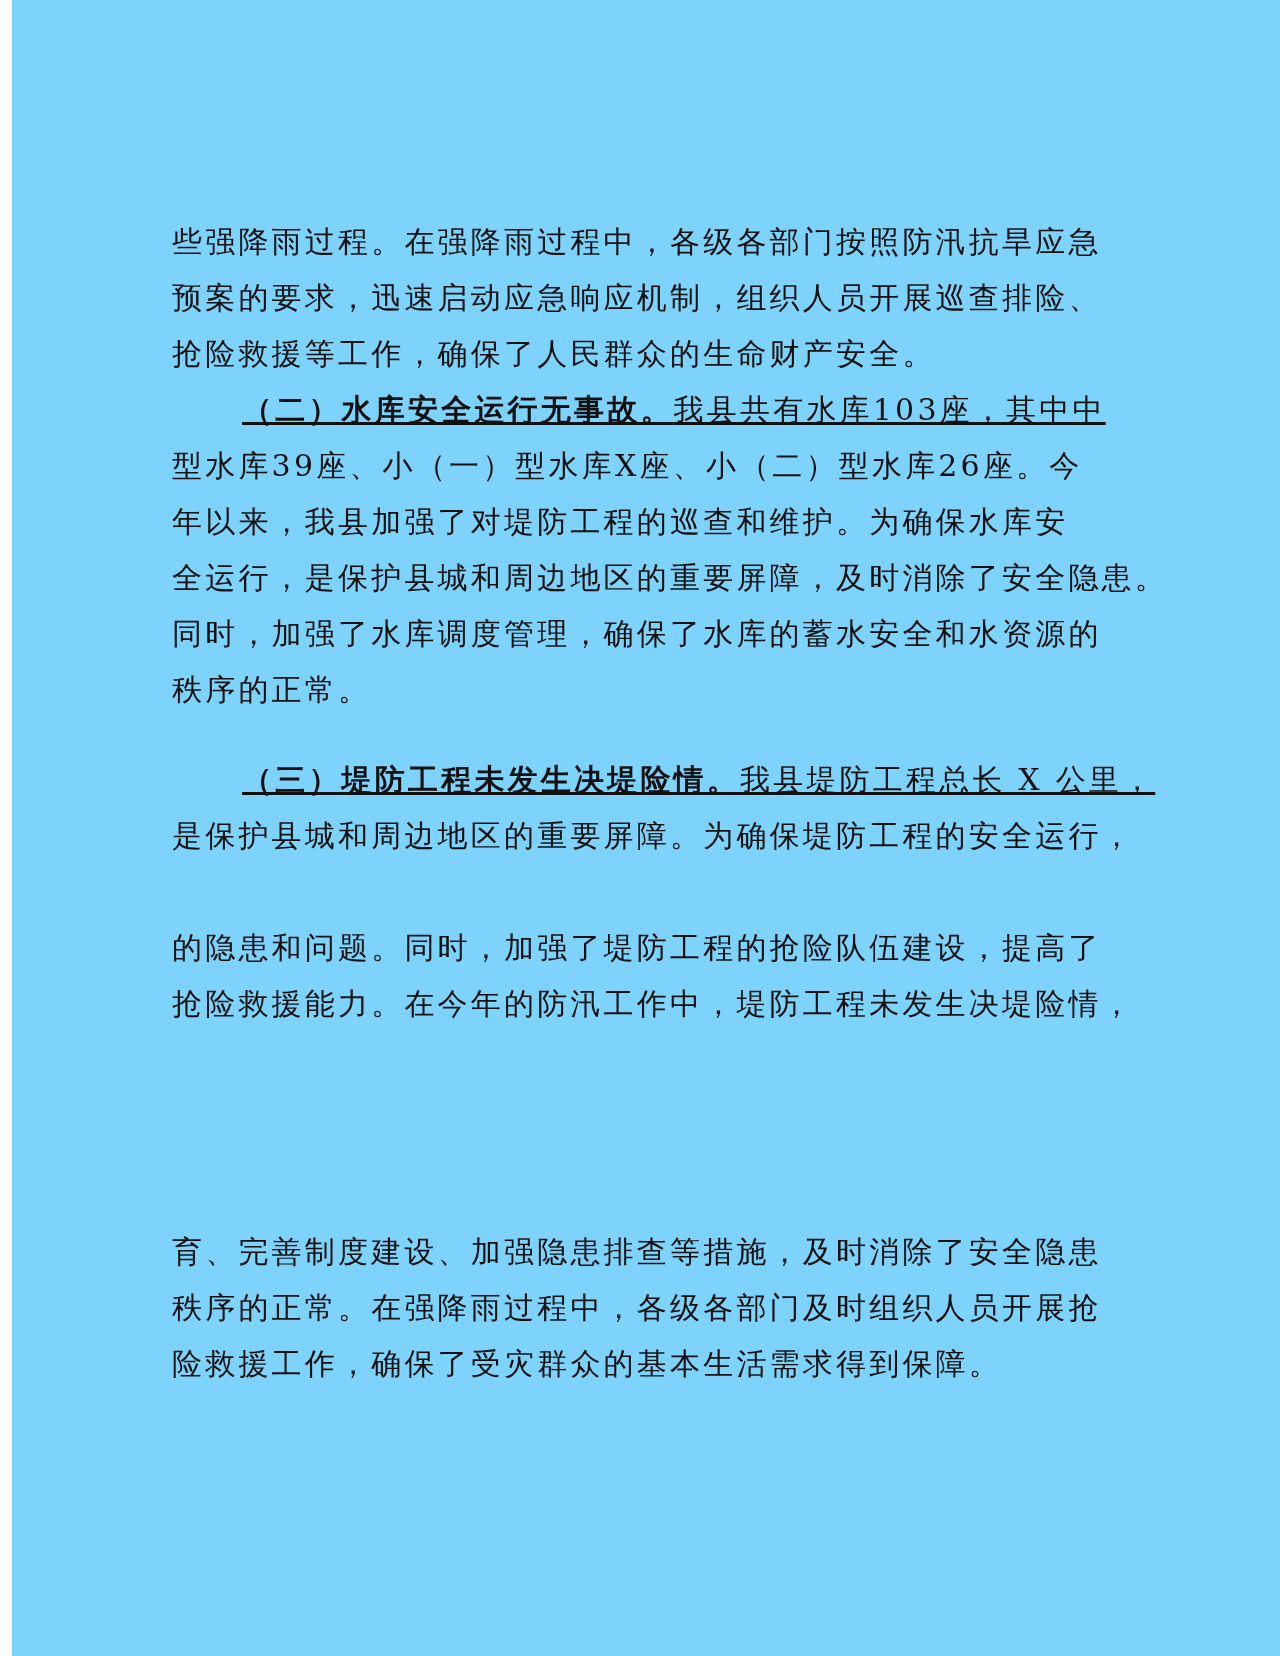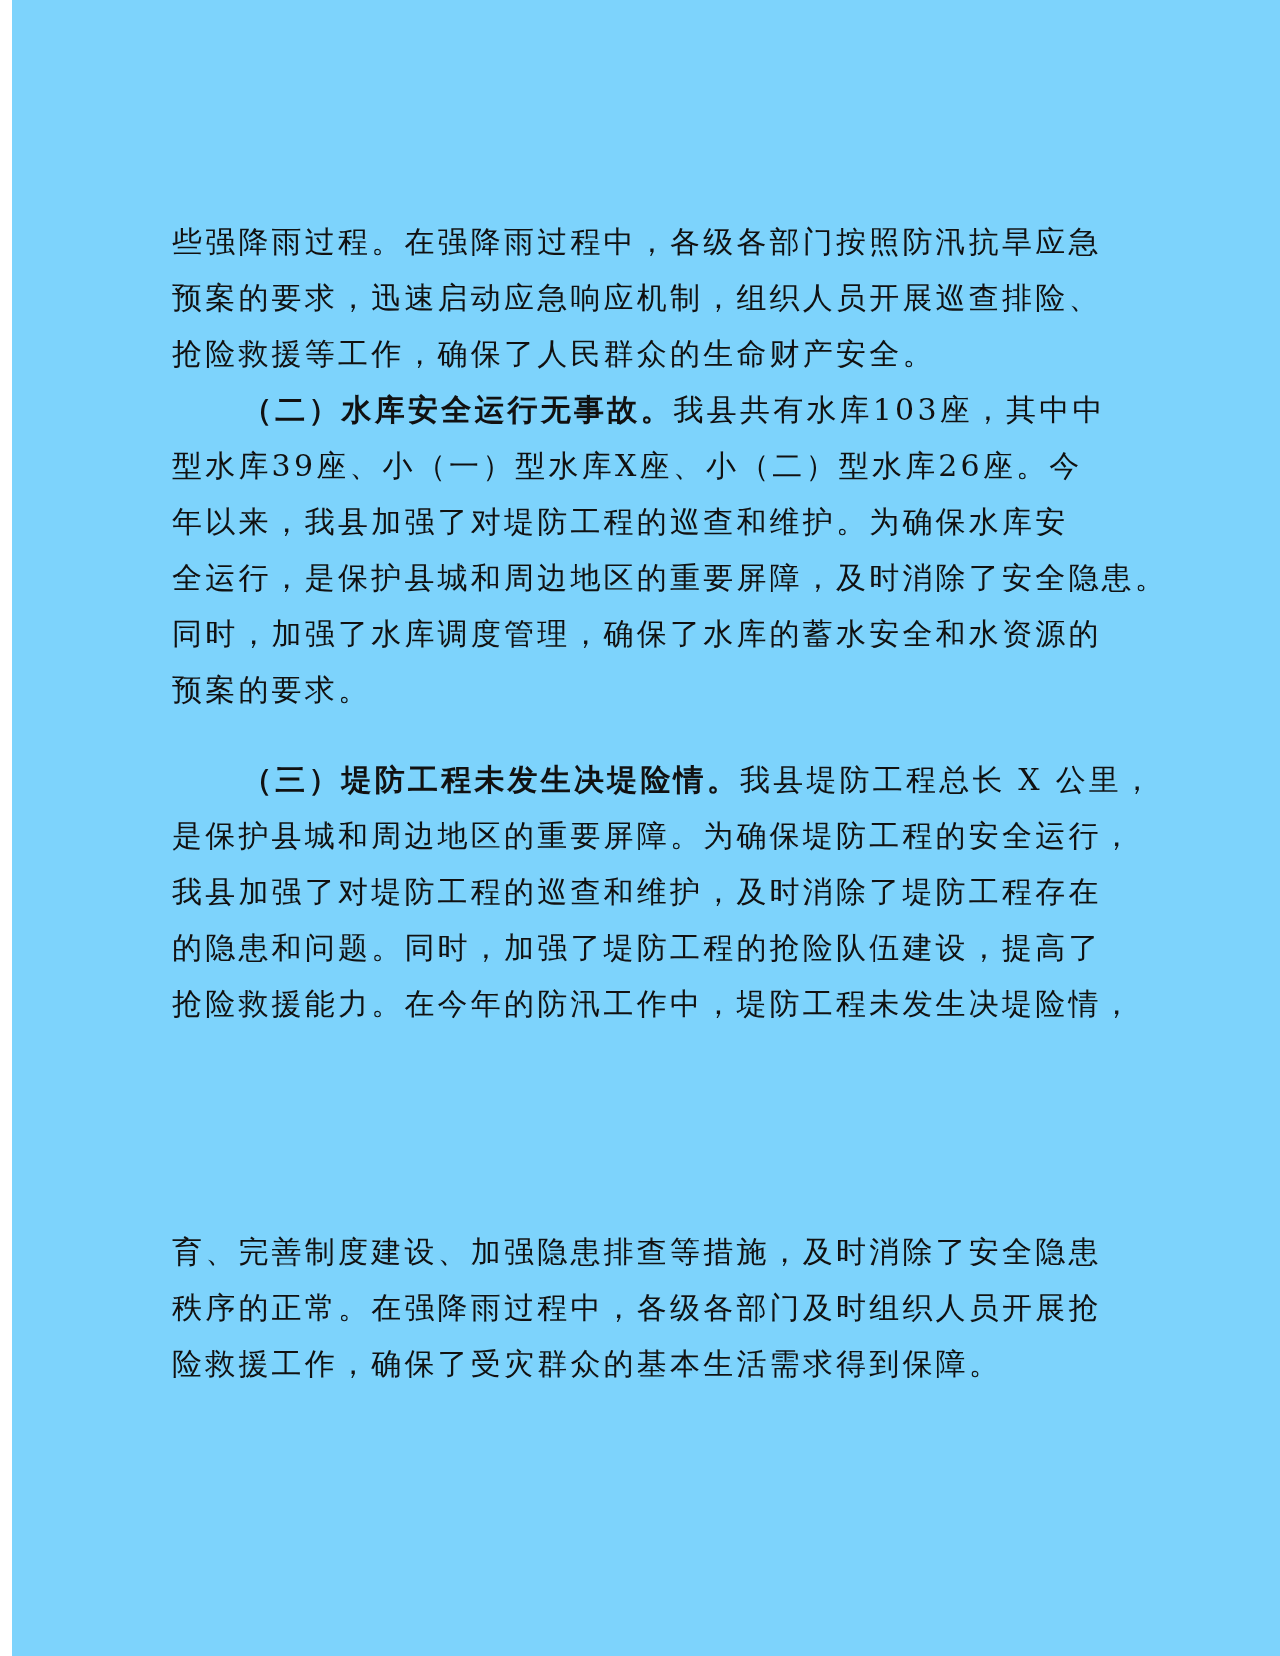--- a/index.html
+++ b/index.html
@@ -25,46 +25,45 @@
     }
     .line {
       position: absolute;
       left: 160px;
       font-size: 30px;
       line-height: 40px;
       height: 40px;
       white-space: nowrap;
       letter-spacing: 3.2px;
     }
-    .indent { left: 230px; }
+    .indent { left: 230px; text-decoration: underline; }
     .heading { font-weight: bold; }
   </style>
 </head>
 <body>
 
 <div class="page">
 
   <div class="line" style="top:222px">些强降雨过程。在强降雨过程中，各级各部门按照防汛抗旱应急</div>
   <div class="line" style="top:278px">预案的要求，迅速启动应急响应机制，组织人员开展巡查排险、</div>
   <div class="line" style="top:334px">抢险救援等工作，确保了人民群众的生命财产安全。</div>
 
   <div class="line indent" style="top:390px">
     <span class="heading">（二）水库安全运行无事故。</span><span>我县共有水库103座，其中中</span>
   </div>
   <div class="line" style="top:446px">型水库39座、小（一）型水库X座、小（二）型水库26座。今</div>
   <div class="line" style="top:502px">年以来，我县加强了对堤防工程的巡查和维护。为确保水库安</div>
   <div class="line" style="top:558px">全运行，是保护县城和周边地区的重要屏障，及时消除了安全隐患。</div>
   <div class="line" style="top:614px">同时，加强了水库调度管理，确保了水库的蓄水安全和水资源的</div>
-  <div class="line" style="top:670px">预案的要求。</div>
+  <div class="line" style="top:670px">秩序的正常。</div>
 
   <div class="line indent" style="top:760px">
     <span class="heading">（三）堤防工程未发生决堤险情。</span><span>我县堤防工程总长 X 公里，</span>
   </div>
   <div class="line" style="top:816px">是保护县城和周边地区的重要屏障。为确保堤防工程的安全运行，</div>
-  <div class="line" style="top:872px">我县加强了对堤防工程的巡查和维护，及时消除了堤防工程存在</div>
   <div class="line" style="top:928px">的隐患和问题。同时，加强了堤防工程的抢险队伍建设，提高了</div>
   <div class="line" style="top:984px">抢险救援能力。在今年的防汛工作中，堤防工程未发生决堤险情，</div>
 
   <div class="line" style="top:1232px">育、完善制度建设、加强隐患排查等措施，及时消除了安全隐患</div>
   <div class="line" style="top:1288px">秩序的正常。在强降雨过程中，各级各部门及时组织人员开展抢</div>
   <div class="line" style="top:1344px">险救援工作，确保了受灾群众的基本生活需求得到保障。</div>
 
 </div>
 
 </body></html>

